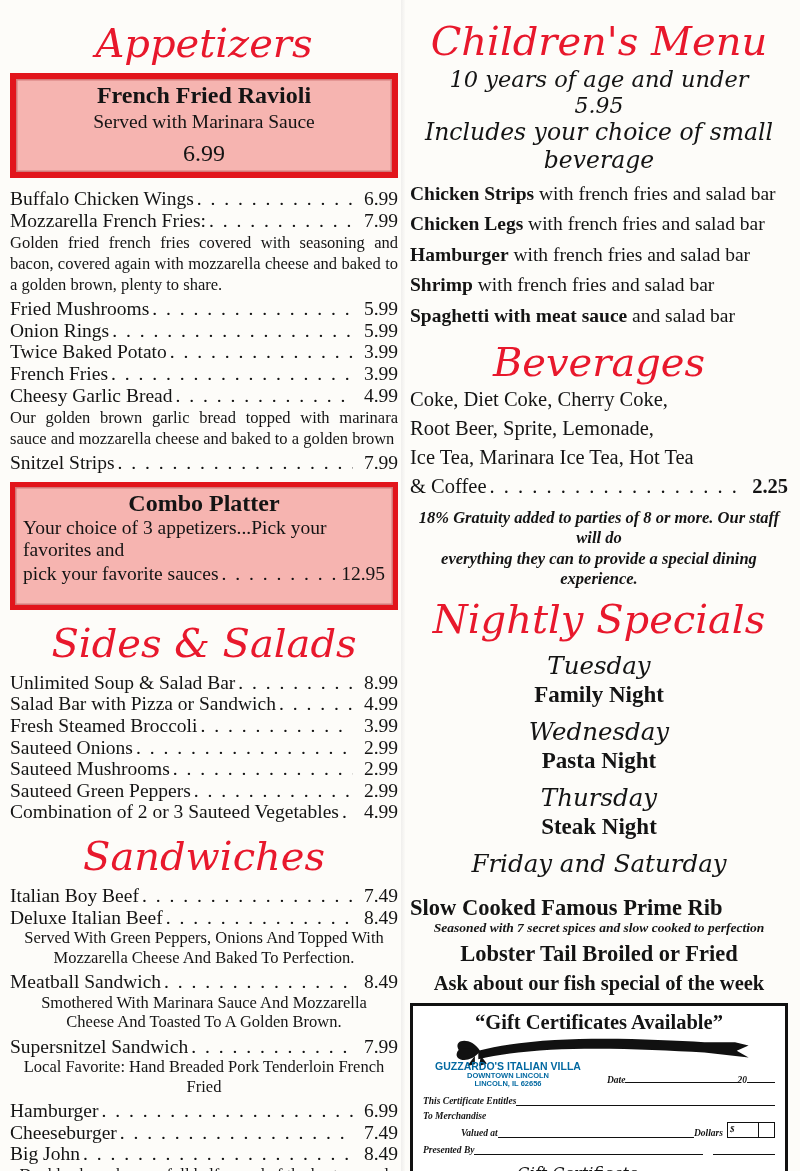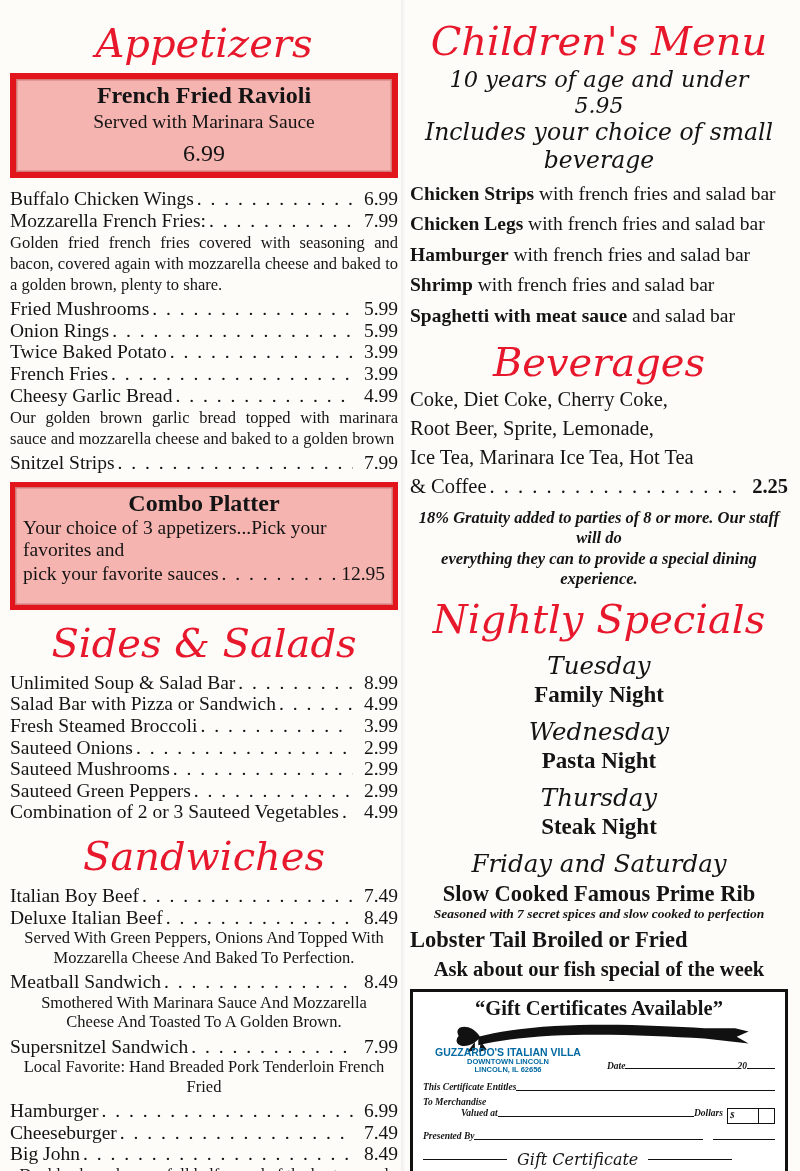--- a/index.html
+++ b/index.html
@@ -58,35 +58,35 @@
 
   .bev-line { font-size:20.5px; line-height:29px; }
   .bev-row { display:flex; align-items:baseline; font-size:20.5px; line-height:29px; }
   .bev-row .mprice { font-weight:bold; min-width:46px; }
 
   .grat-note { margin-top:7px; font-weight:bold; font-style:italic; font-size:16.5px; line-height:20.5px; text-align:center; }
 
   .spec-day { font-family:"DejaVu Serif", serif; font-style:italic; font-size:24.5px; line-height:29px; text-align:center; margin-top:9px; }
   .spec-name { font-size:23px; font-weight:bold; line-height:26px; text-align:center; margin-top:2px; }
   .wk-day { font-family:"DejaVu Serif", serif; font-style:italic; font-size:24.5px; line-height:30px; text-align:center; margin-top:9px; }
-  .wk-main { font-size:22.5px; font-weight:bold; line-height:25px; text-align:center; margin-top:2px; }
+  .wk-main { font-size:22.5px; font-weight:bold; line-height:25px; margin-top:16px; }
   .wk-sub { font-size:13.5px; font-weight:bold; font-style:italic; line-height:15px; text-align:center; }
-  .wk-l2 { font-size:22.5px; font-weight:bold; line-height:25px; text-align:left; margin-top:6px; }
+  .wk-l2 { font-size:22.5px; font-weight:bold; line-height:25px; text-align:center; margin-top:6px; }
   .wk-l3 { font-size:20.5px; font-weight:bold; line-height:24px; text-align:center; margin-top:5px; }
 
   
   .cert { margin-top:8px; border:3px solid #111; background:#fff; padding:5px 10px 7px; position:relative; }
   .cert-title { font-size:20.5px; font-weight:bold; text-align:center; line-height:23px; }
   .ribbon { display:block; width:100%; height:34px; margin:-2px 0 -6px; }
   .cert-row1 { display:flex; align-items:flex-end; margin-top:0; }
   .cert-biz { text-align:center; font-family:"Liberation Sans", sans-serif; color:#0369a1; width:170px; }
   .cert-biz .b1 { font-weight:bold; font-size:10.5px; line-height:12px; }
   .cert-biz .b2 { font-size:7.5px; line-height:8.5px; font-weight:bold; }
   .cert-label { font-style:italic; font-weight:bold; font-size:9.5px; white-space:nowrap; }
-  .cert-line { display:flex; align-items:flex-start; margin-top:7px; }
+  .cert-line { display:flex; align-items:flex-end; margin-top:7px; }
   .cert-date { flex:1; display:flex; align-items:baseline; margin-left:14px; margin-bottom:4px; }
   .ln { flex:1; border-bottom:1.3px solid #111; height:9px; }
   .lnw28 { flex:0 0 28px; } .lnw60 { flex:0 0 62px; } .lnw80 { flex:0 0 84px; }
   .ind { margin-left:38px; margin-top:1px; }
   .nmt { margin-top:5px; }
   .gap8 { flex:0 0 10px; }
   .dollarbox { flex:0 0 48px; height:16px; border:1.3px solid #111; position:relative; margin-left:4px; align-self:center; }
   .dollarbox::after { content:""; position:absolute; left:30px; top:0; bottom:0; border-left:1.3px solid #111; }
   .dollarbox .ds { font-size:9px; font-style:italic; font-weight:bold; position:absolute; left:2px; top:1px; }
   .cert-foot { display:flex; align-items:center; margin-top:9px; }

